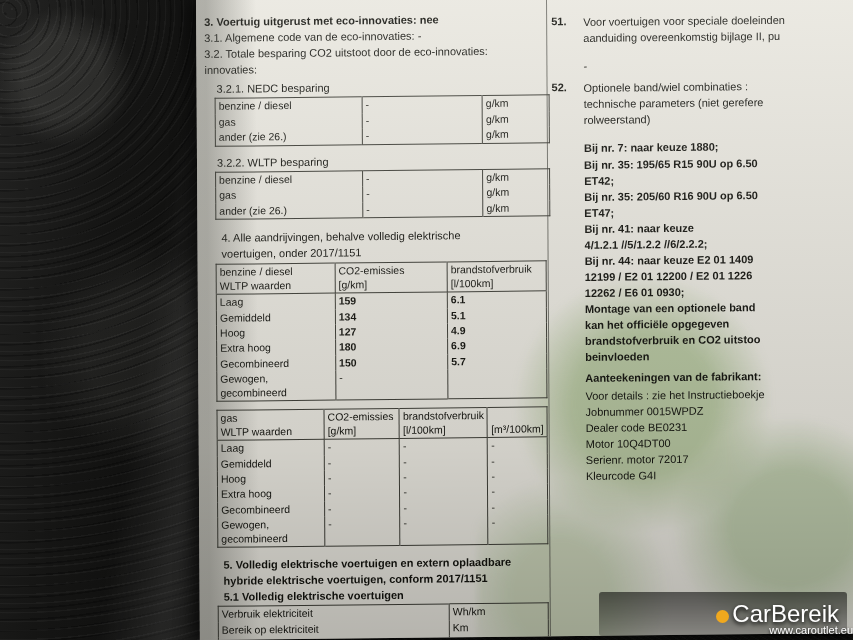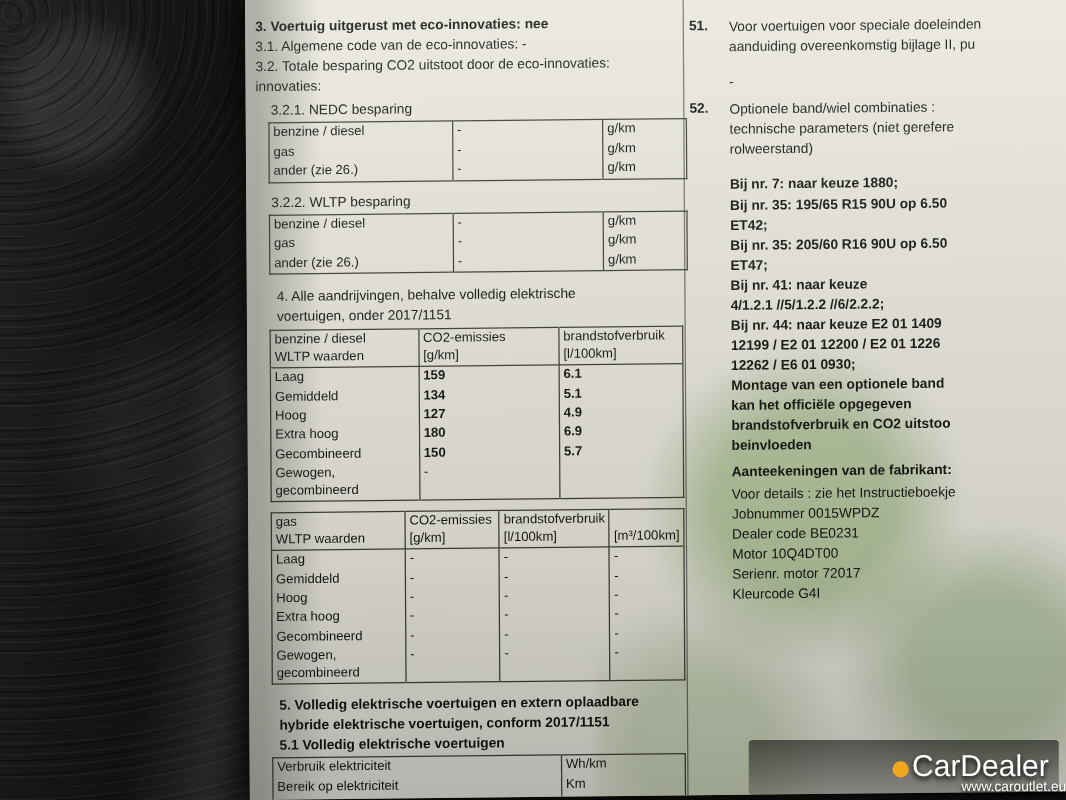--- a/index.html
+++ b/index.html
@@ -372,16 +372,16 @@
         </div>
       </div>
 
     </div>
   </div>
 </div>
 
 <div>
   <div class="wm-badge"></div>
   <div class="wm-text">
-    <span class="logo-dot"></span><span style="font-weight:normal">Car</span><span>Dealer</span>
+    <span class="logo-dot"></span><span style="font-weight:normal">Car</span><span>Bereik</span>
   </div>
   <div class="wm-eu">www.caroutlet.eu</div>
 </div>
 
 </body></html>

